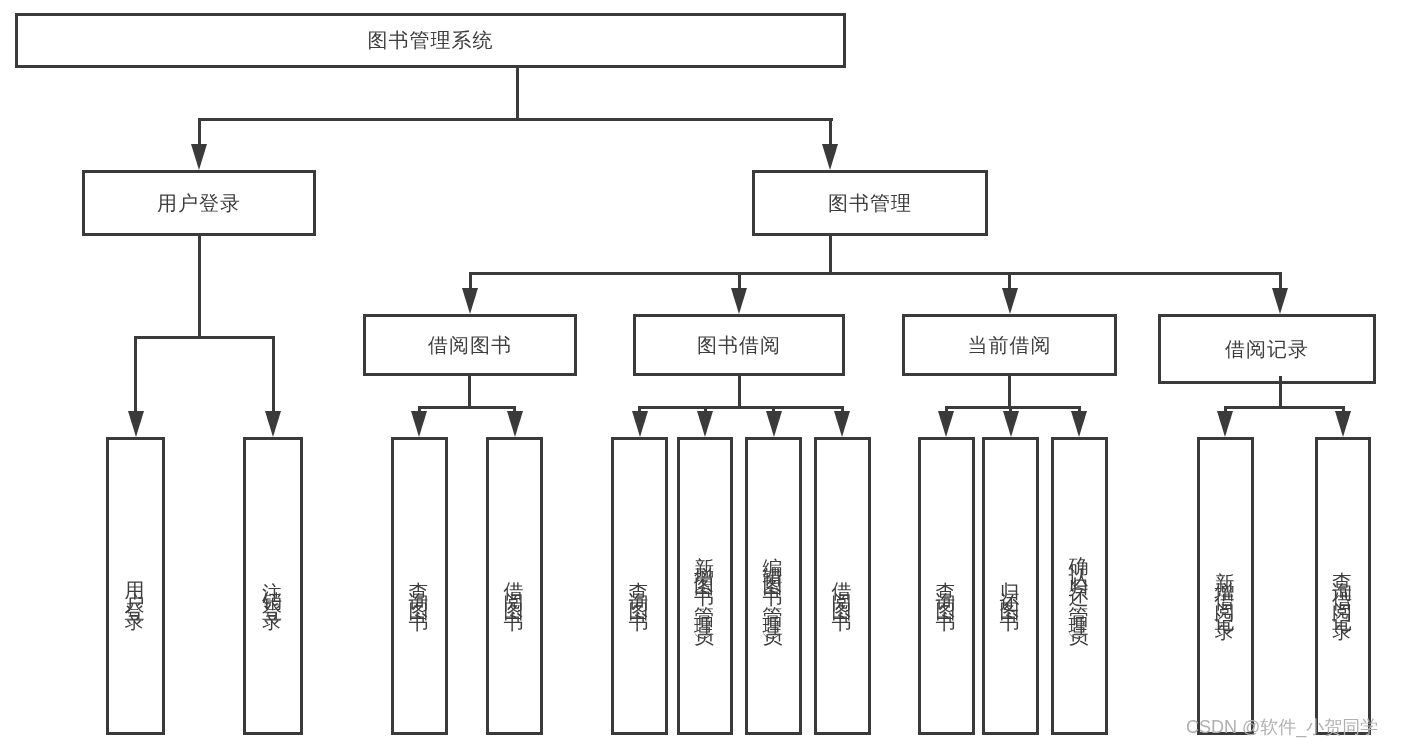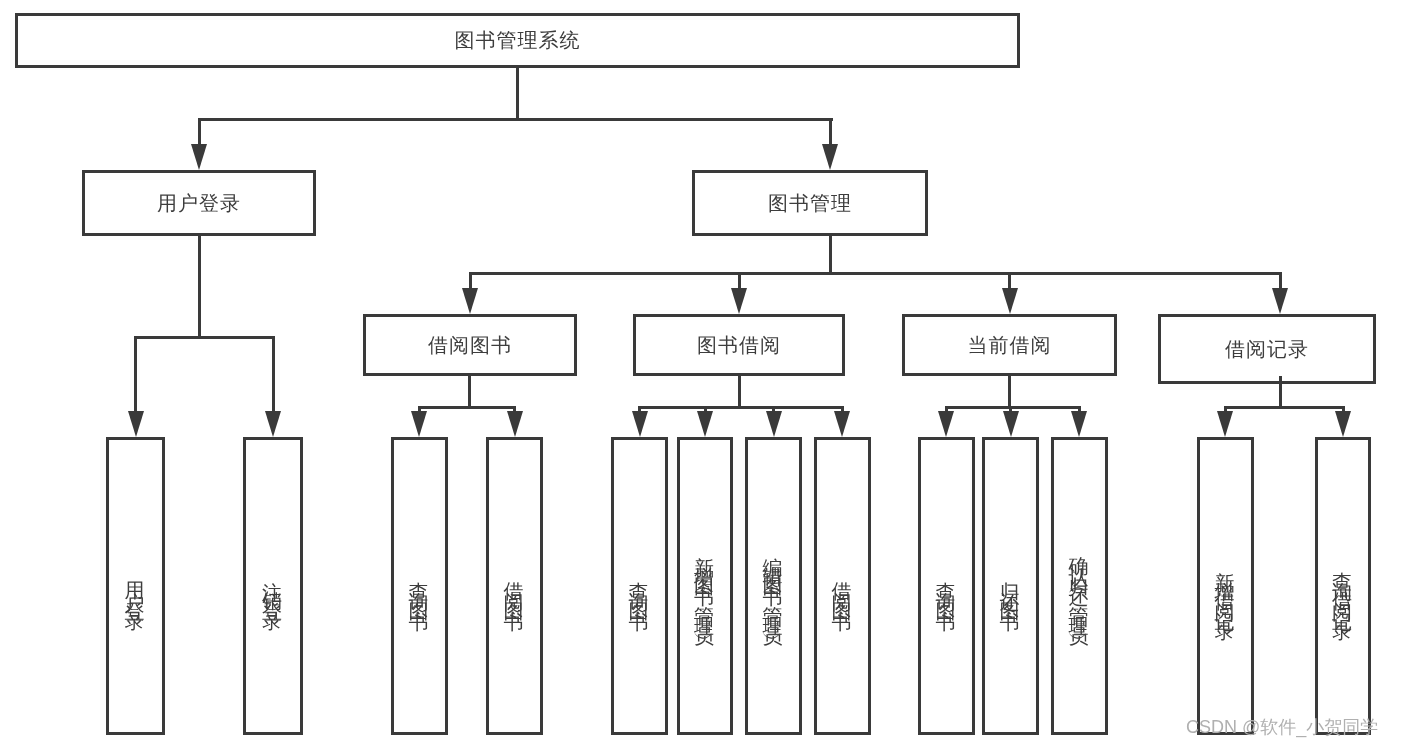--- a/index.html
+++ b/index.html
@@ -32,28 +32,28 @@
   .watermark{
     position:absolute;left:1186px;top:715px;font-size:18px;color:var(--wm);
     white-space:nowrap;z-index:10;letter-spacing:0px;text-align:right;
   }
 </style>
 </head>
 <body>
 
 <div class="canvas">
 
-  <div class="box" style="left:15px;top:13px;width:1005px;height:55px;">
+  <div class="box" style="left:15px;top:13px;width:831px;height:55px;">
     <span>图书管理系统</span>
   </div>
 
   <div class="box" style="left:82px;top:170px;width:234px;height:66px;">
     <span>用户登录</span>
   </div>
-  <div class="box" style="left:692px;top:170px;width:236px;height:66px;">
+  <div class="box" style="left:752px;top:170px;width:236px;height:66px;">
     <span>图书管理</span>
   </div>
 
   <div class="box" style="left:363px;top:314px;width:214px;height:62px;">
     <span>借阅图书</span>
   </div>
   <div class="box" style="left:633px;top:314px;width:212px;height:62px;">
     <span>图书借阅</span>
   </div>
   <div class="box" style="left:902px;top:314px;width:215px;height:62px;">

